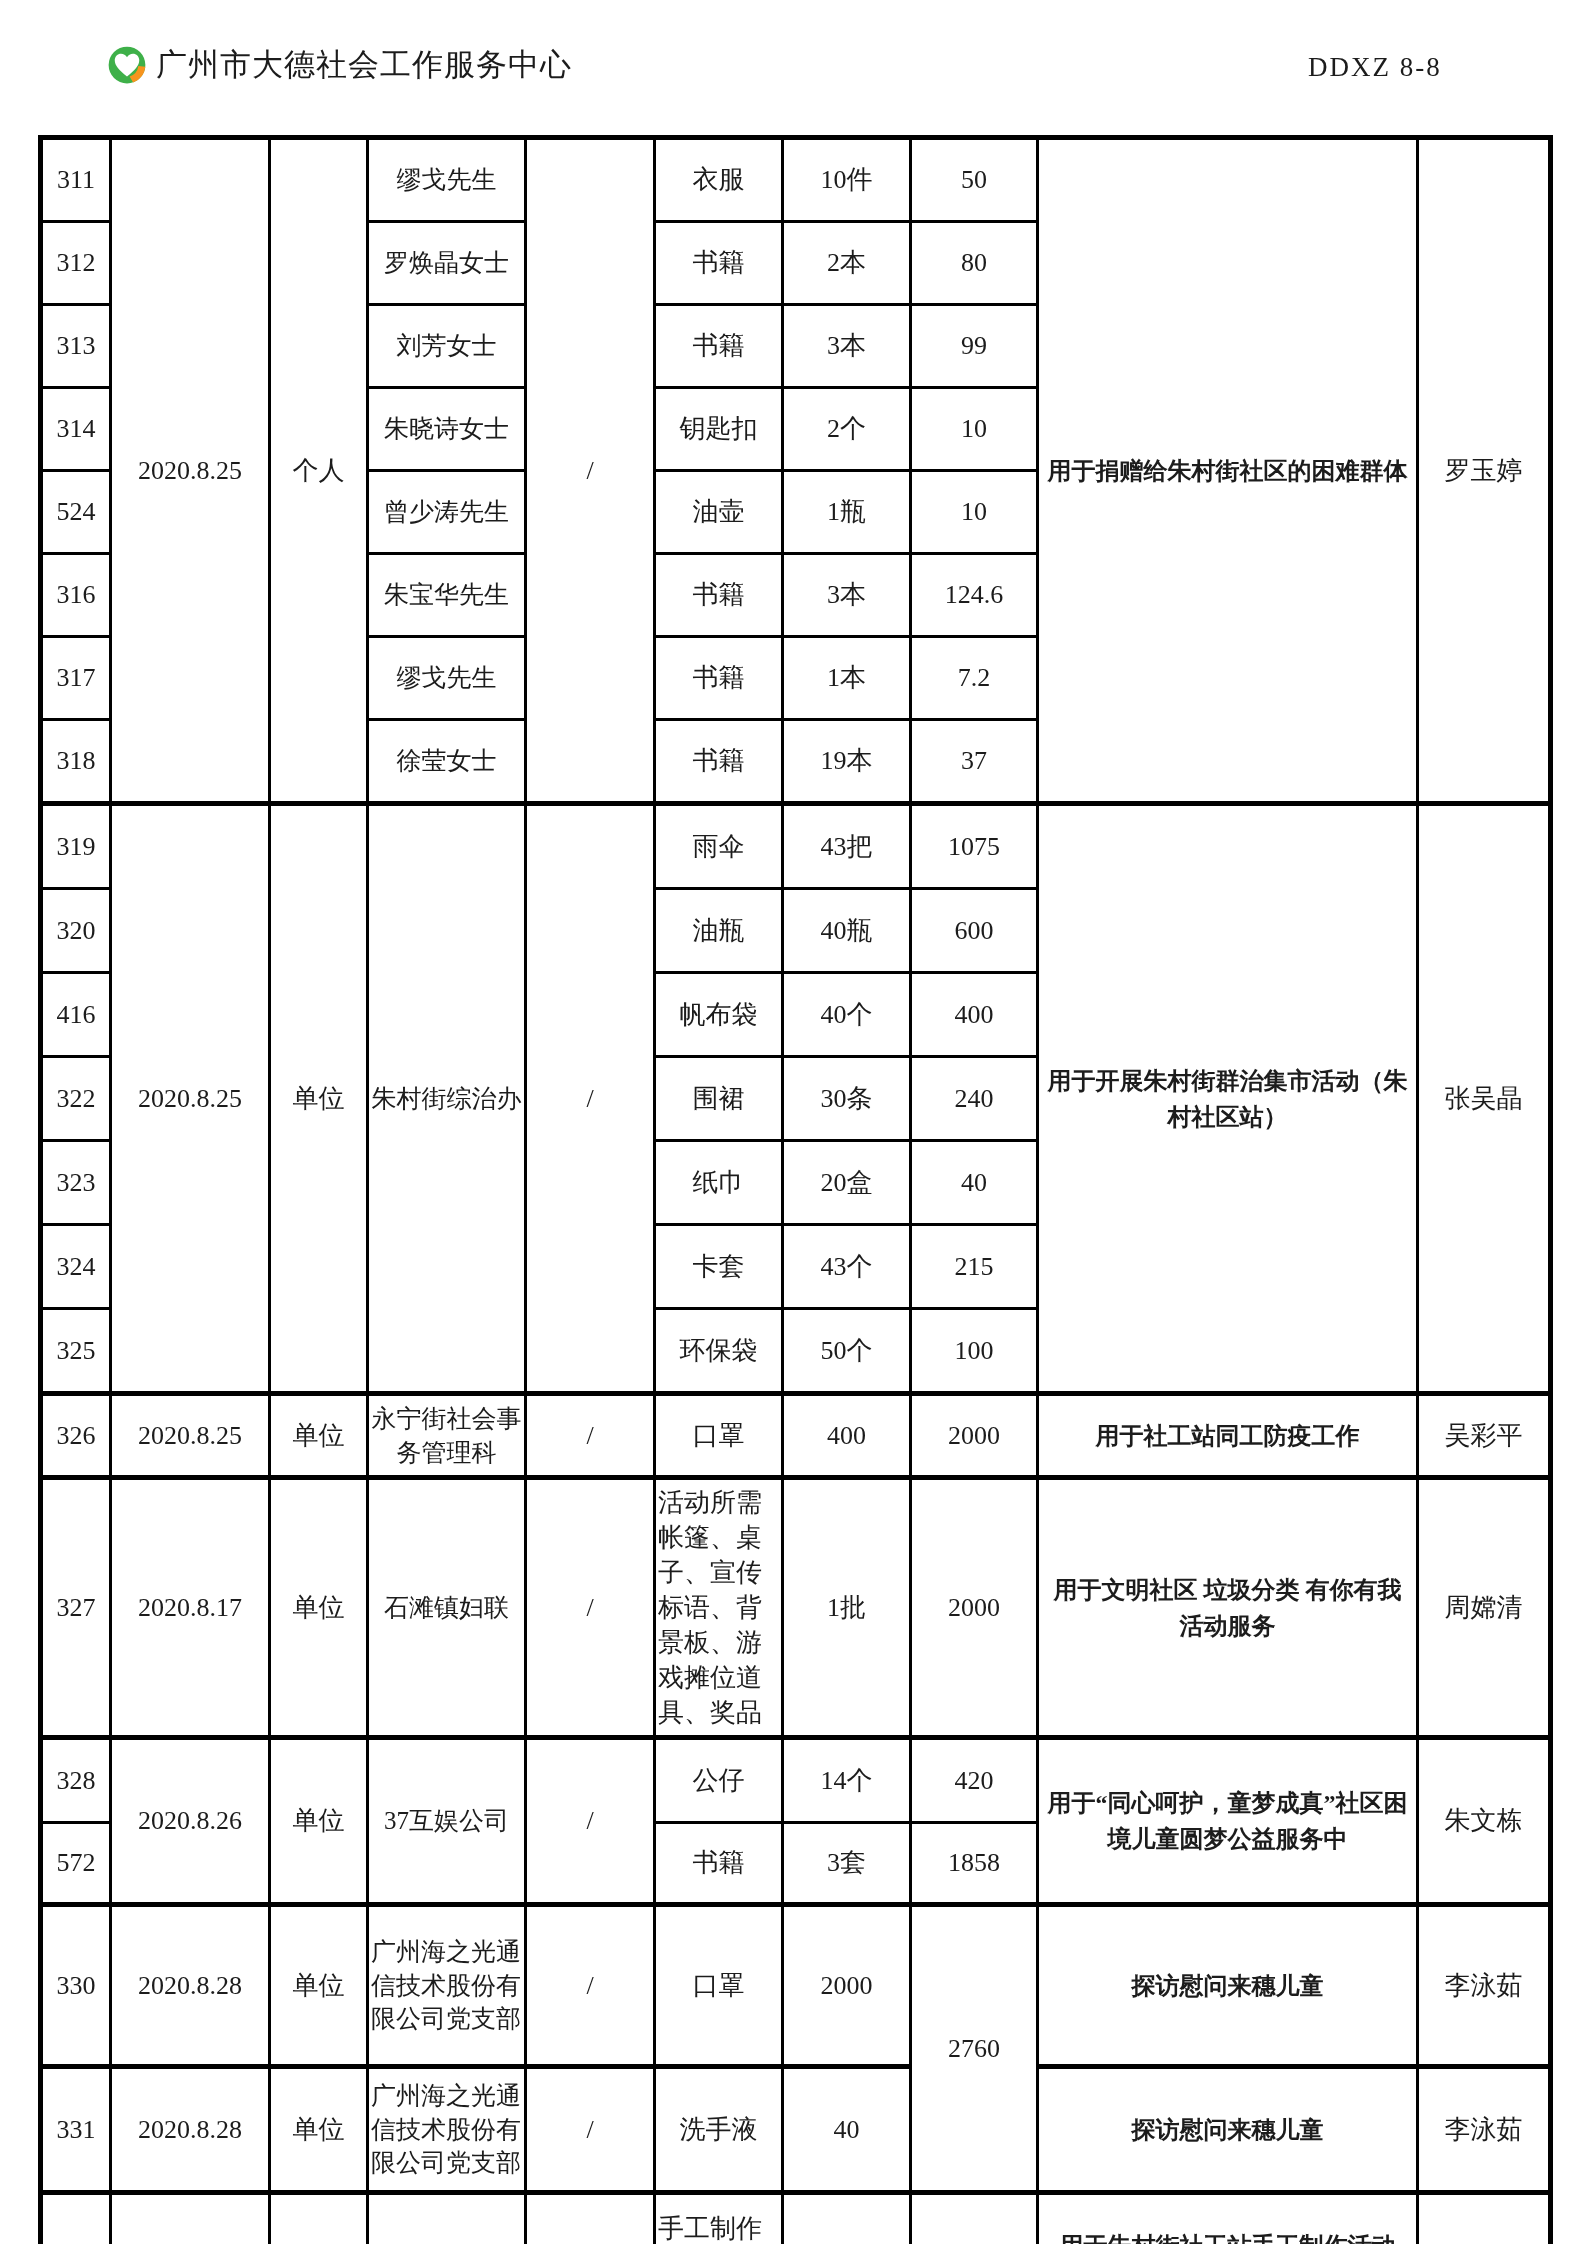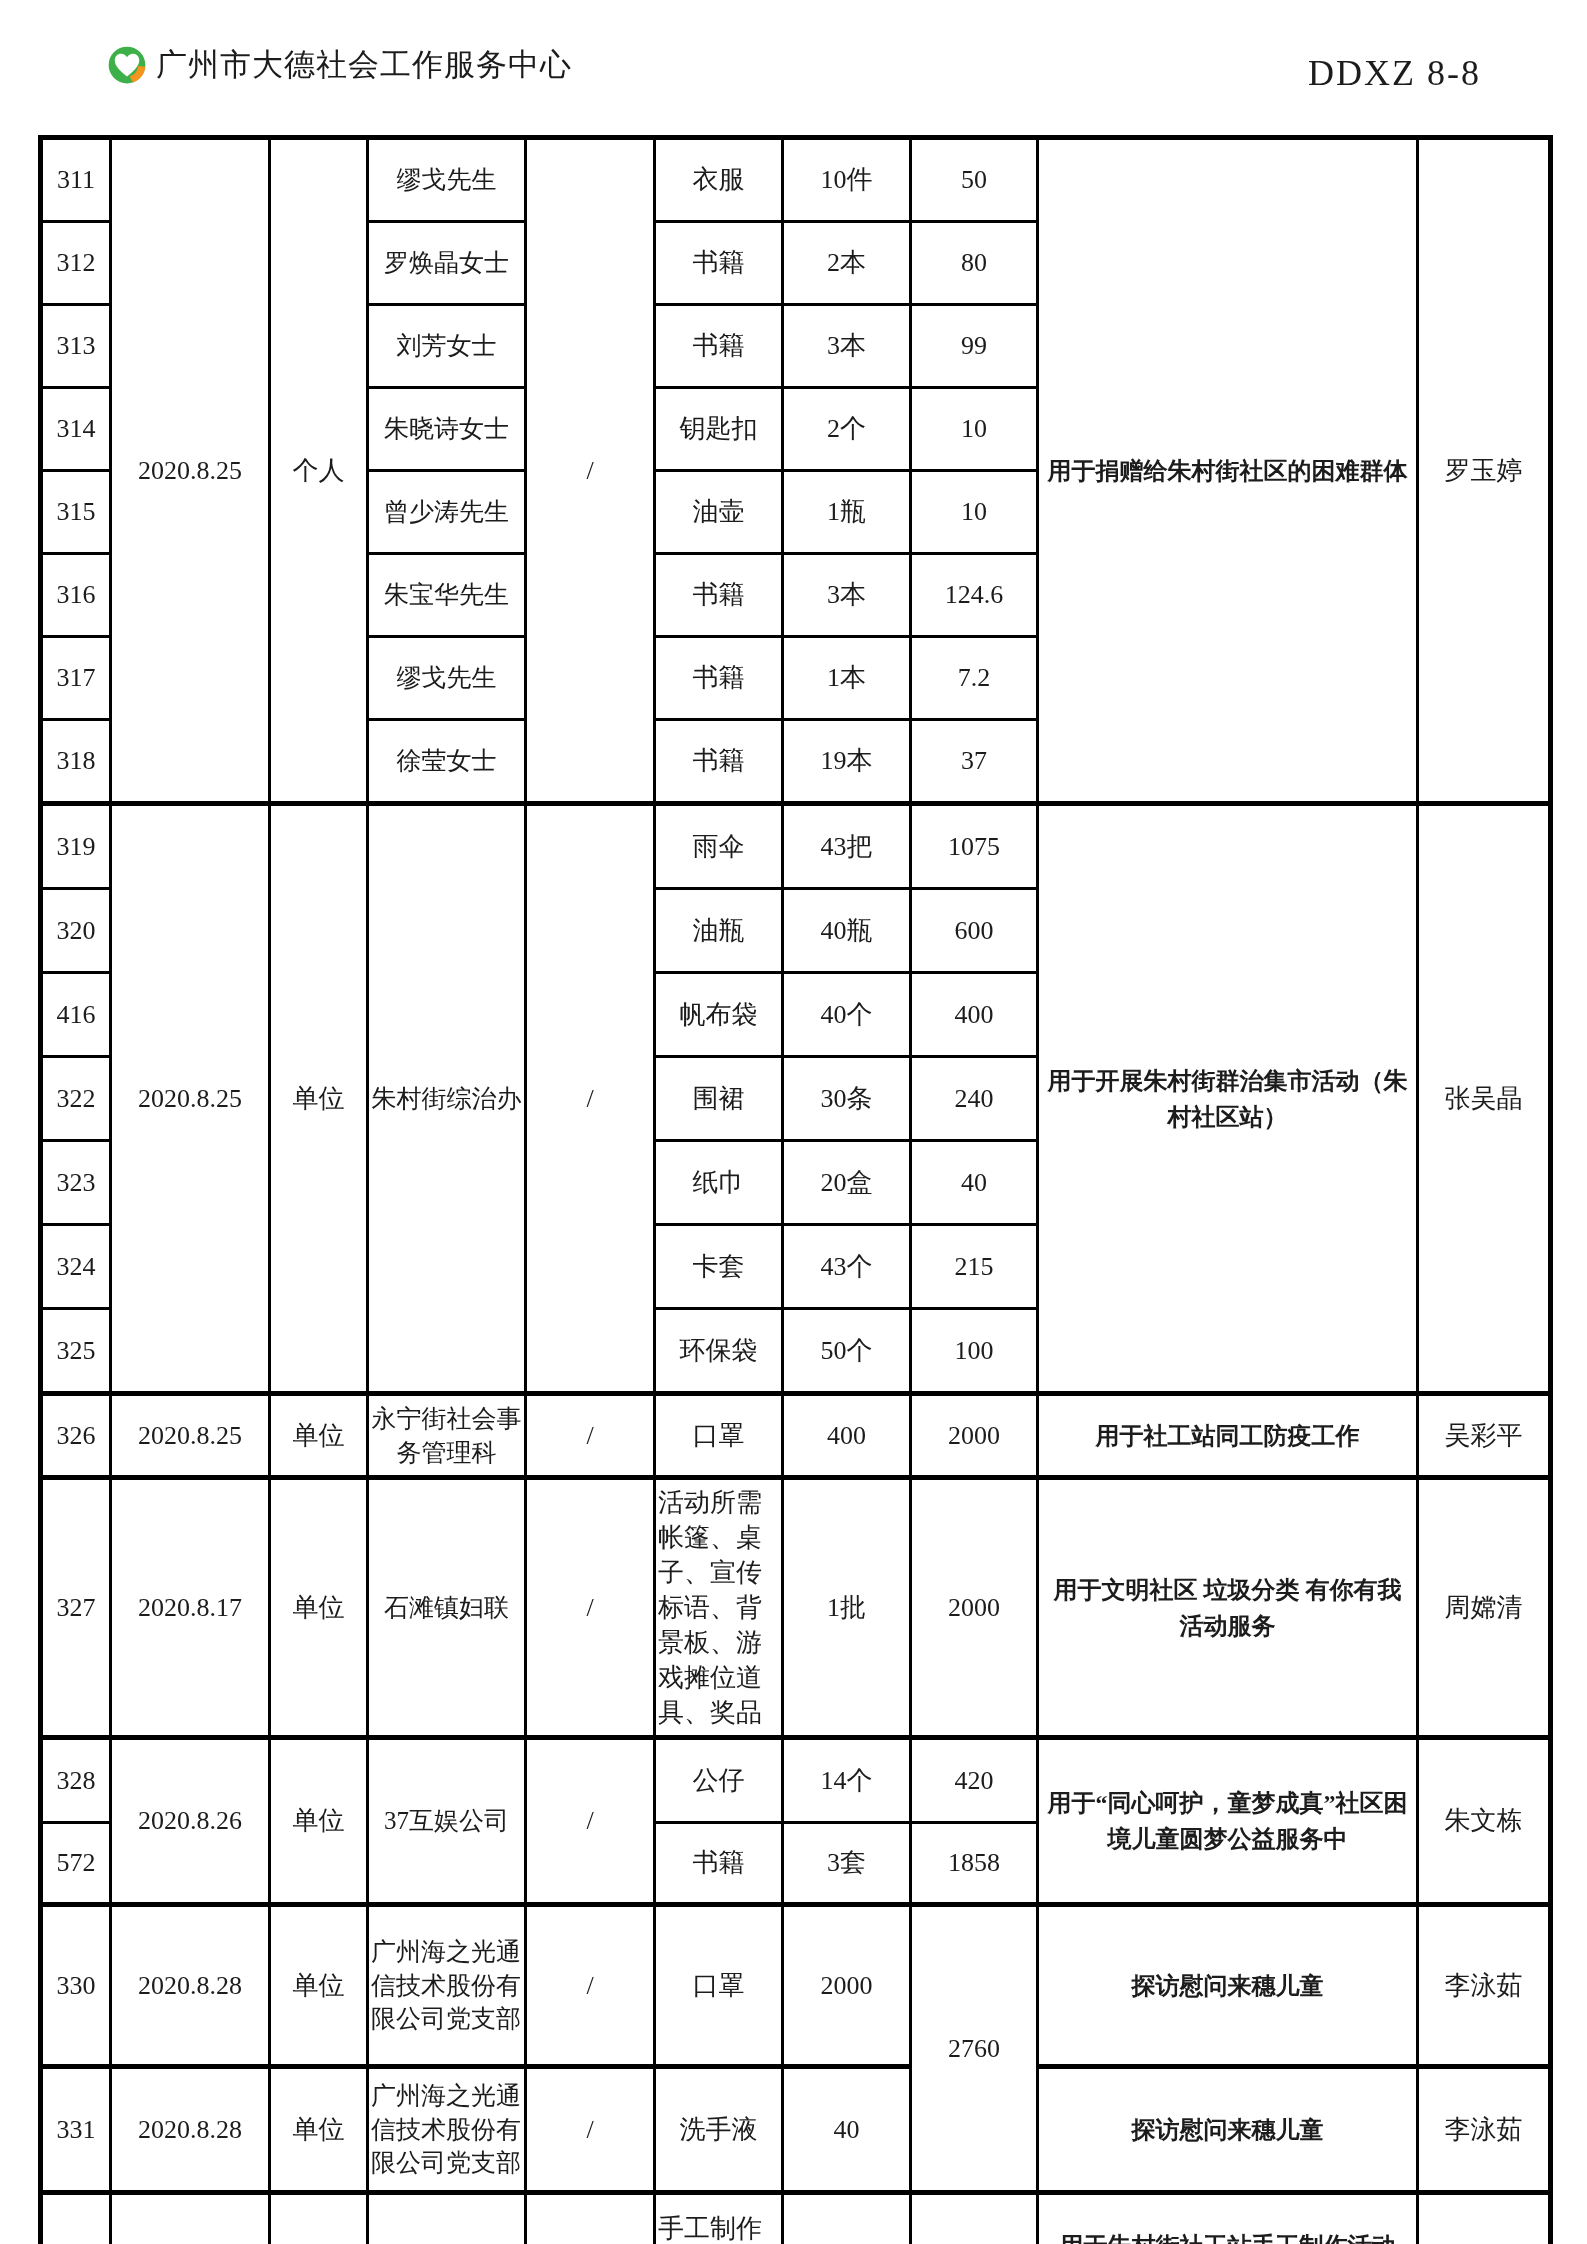--- a/index.html
+++ b/index.html
@@ -3,21 +3,21 @@
 <meta charset="utf-8">
 <style>
   html,body{margin:0;padding:0;}
   body{
     width:1587px;height:2244px;position:relative;background:#ffffff;
     font-family:"Liberation Serif","DejaVu Serif",serif;color:#1c1c1c;
   }
   .header{position:absolute;left:106px;top:44px;display:flex;align-items:center;gap:8px;font-family:Liberation Mono, monospace;}
   .logo{width:42px;height:42px;flex:0 0 auto;}
   .org-title{font-size:31px;letter-spacing:1px;white-space:nowrap;}
-  .doc-code{position:absolute;left:1308px;top:52px;font-size:36px;letter-spacing:2px;white-space:nowrap;}
+  .doc-code{position:absolute;left:1308px;top:52px;font-size:27px;letter-spacing:2px;white-space:nowrap;}
   .table-wrap{position:absolute;left:38px;top:135px;}
   table{border-collapse:collapse;table-layout:fixed;width:1510px;border:5px solid #000;}
   td{
     border:3px solid #000;text-align:center;vertical-align:middle;
     font-size:26px;line-height:1.35;padding:2px;overflow:hidden;word-break:break-all;
   }
   tr.gt > td{border-top-width:5px;}
   .c-name{font-size:25px;}
   .c-purpose{font-size:24px;line-height:1.5;padding:2px 4px;font-weight:bold;}
   .left{text-align:left;padding:2px 2px;}
@@ -80,21 +80,21 @@
       <td>99</td>
     </tr>
     <tr class="h76">
       <td>314</td>
       <td class="c-name">朱晓诗女士</td>
       <td>钥匙扣</td>
       <td>2个</td>
       <td>10</td>
     </tr>
     <tr class="h76">
-      <td>315</td>
+      <td>524</td>
       <td class="c-name">曾少涛先生</td>
       <td>油壶</td>
       <td>1瓶</td>
       <td>10</td>
     </tr>
     <tr class="h76">
       <td>316</td>
       <td class="c-name">朱宝华先生</td>
       <td>书籍</td>
       <td>3本</td>

